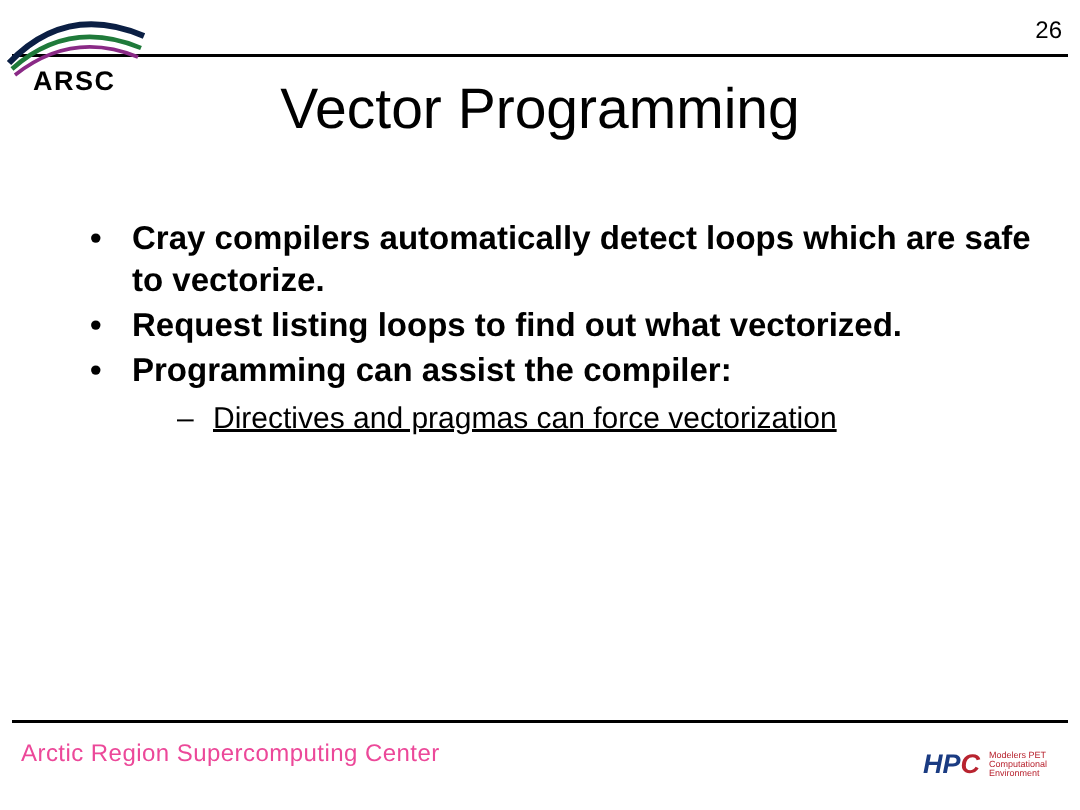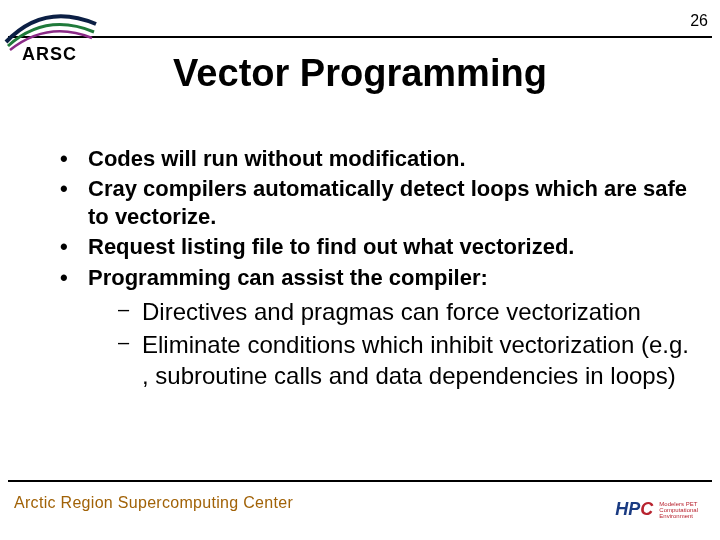--- a/index.html
+++ b/index.html
@@ -9,34 +9,34 @@
   
   .top-rule { position: absolute; top: 36px; left: 8px; right: 8px; height: 0; border-top: 2px solid #000; }
   .page-number { position: absolute; top: 12px; right: 12px; font-size: 16px; }
 
   
   .logo { position: absolute; top: 2px; left: 4px; width: 100px; height: 70px; text-align: right; }
   .arsc-text { position: absolute; top: 42px; left: 18px; font-weight: bold; font-size: 18px; letter-spacing: 1px; }
   .swoosh { position: absolute; top: 6px; left: 0; width: 95px; height: 44px; }
 
   
-  .title { position: absolute; top: 52px; left: 0; right: 0; text-align: center; font-weight: 700; font-size: 38px; }
+  .title { position: absolute; top: 52px; left: 0; right: 0; text-align: center; font-weight: 400; font-size: 38px; }
 
   
   .content { position: absolute; top: 145px; left: 58px; right: 30px; }
   ul.main { list-style: none; }
   ul.main > li { position: relative; padding-left: 30px; font-weight: 900; font-size: 22px; line-height: 1.28; margin-bottom: 2px; }
   ul.main > li::before { content: "•"; position: absolute; left: 2px; top: 0; font-size: 22px; }
   ul.sub { list-style: none; margin-top: 4px; margin-left: 30px; }
-  ul.sub > li { position: relative; padding-left: 24px; font-weight: 400; font-size: 24px; line-height: 1.3; margin-bottom: 2px; }
+  ul.sub > li { position: relative; padding-left: 24px; font-weight: 400; font-size: 20px; line-height: 1.3; margin-bottom: 2px; text-decoration: underline; }
   ul.sub > li::before { content: "–"; position: absolute; left: 0; top: 0; font-size: 20px; }
 
   
   .bottom-rule { position: absolute; bottom: 58px; left: 8px; right: 8px; height: 0; border-top: 2px solid #000; }
-  .footer-text { position: absolute; bottom: 28px; left: 14px; font-size: 16px; letter-spacing: 0.3px; color: #a16207; font-family: "Trebuchet MS", Arial, sans-serif; }
+  .footer-text { position: absolute; bottom: 28px; left: 14px; font-size: 16px; letter-spacing: 0.3px; color: #ec4899; font-family: "Trebuchet MS", Arial, sans-serif; }
   .footer-logo { position: absolute; bottom: 20px; right: 22px; display: flex; align-items: center; gap: 6px; }
   .hpc-mark { font-weight: 700; font-style: italic; font-size: 18px; color: #1a3b82; }
   .hpc-mark .c { color: #b8232f; }
   .hpc-sub { font-size: 6px; line-height: 1; color: #b8232f; }
 </style>
 </head>
 <body>
 
 <div class="slide">
 
@@ -49,27 +49,25 @@
       <path d="M4 38 Q 42 4 90 24" stroke="#1f7a3a" stroke-width="3" fill="none"></path>
       <path d="M6 42 Q 44 12 88 30" stroke="#8a2a86" stroke-width="2.5" fill="none"></path>
     </svg>
     <div class="arsc-text">ARSC</div>
   </div>
 
   <div class="title">Vector Programming</div>
 
   <div class="content">
     <ul class="main">
-      <li><span>Codes will run without modification.</span></li>
       <li><span>Cray compilers automatically detect loops which are safe to vectorize.</span></li>
-      <li><span>Request listing file to find out what vectorized.</span></li>
+      <li><span>Request listing loops to find out what vectorized.</span></li>
       <li><span>Programming can assist the compiler:</span>
         <ul class="sub">
           <li><span>Directives and pragmas can force vectorization</span></li>
-          <li><span>Eliminate conditions which inhibit vectorization  (e.g. , subroutine calls and data dependencies in loops)</span></li>
         </ul>
       </li>
     </ul>
   </div>
 
   <div class="bottom-rule"></div>
   <div class="footer-text">Arctic Region Supercomputing Center</div>
 
   <div class="footer-logo">
     <span class="hpc-mark">

